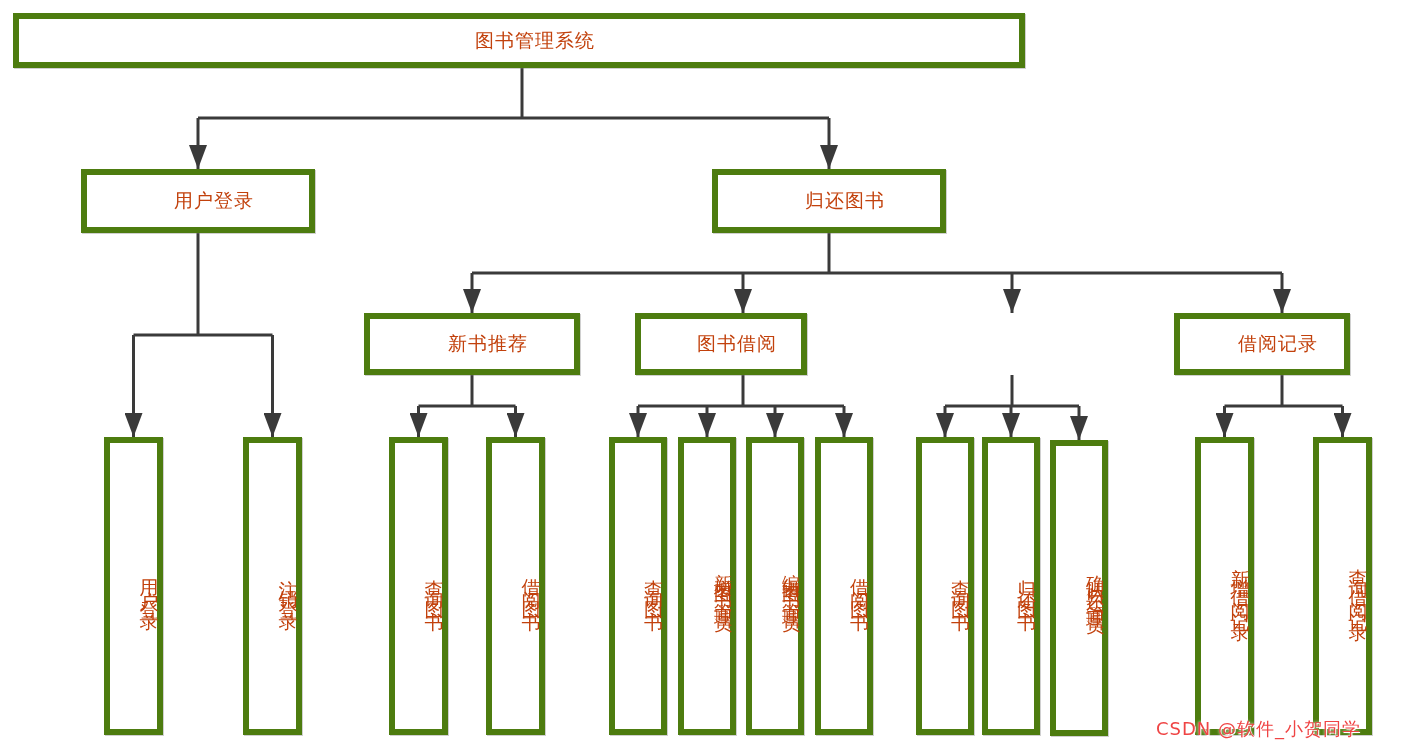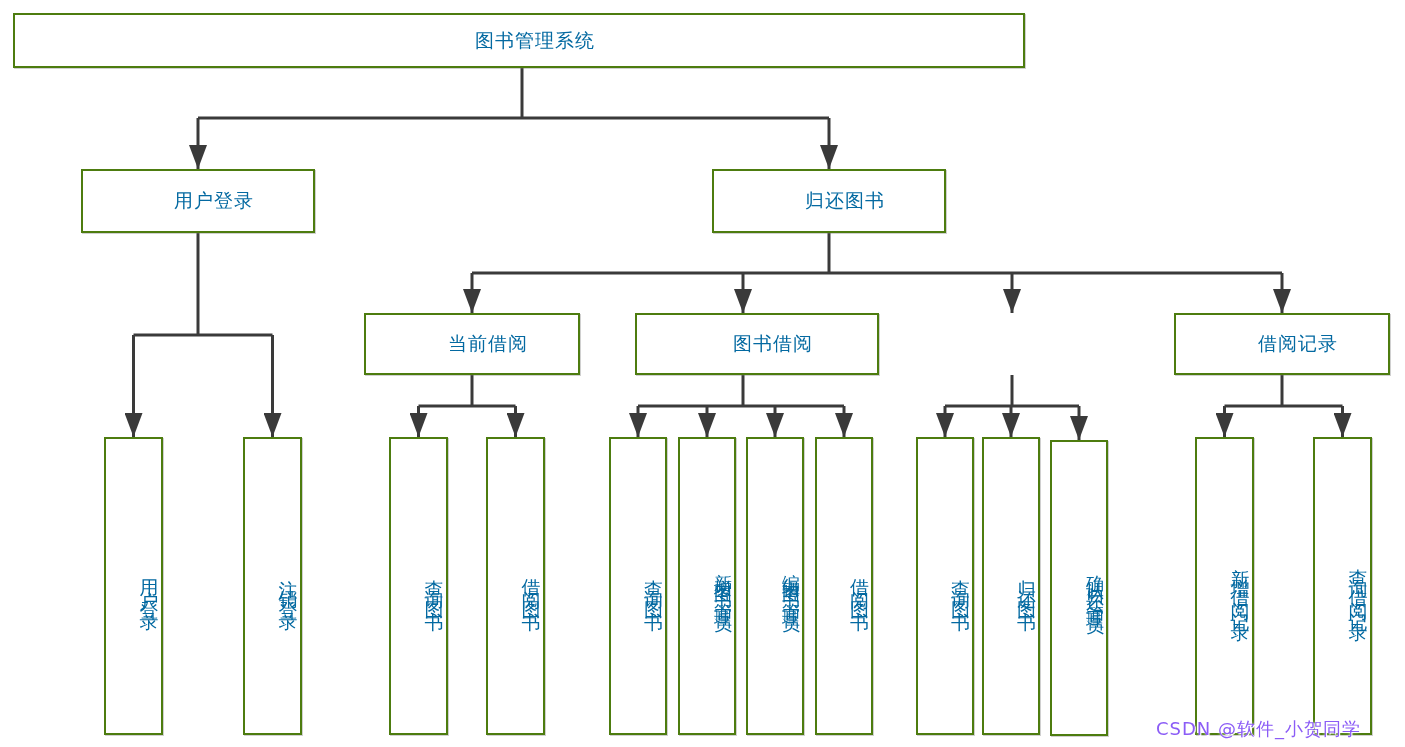--- a/index.html
+++ b/index.html
@@ -13,26 +13,26 @@
   }
   .connectors {
     position: absolute;
     left: 0; top: 0;
     width: 1405px; height: 747px;
     z-index: 1;
   }
   .box {
     position: absolute;
     background: #ffffff;
-    border: 2px solid #4d7c0f;
+    border: 6px solid #4d7c0f;
     box-sizing: border-box;
     display: flex;
     align-items: center;
     justify-content: center;
-    color: #0369a1;
+    color: #c2410c;
     z-index: 2;
     box-shadow: 1px 1px 0 rgba(120,120,120,0.35);
     padding-left: 32px;
   }
   .hbox {
     font-size: 19px;
     letter-spacing: 1px;
   }
   .vbox {
     writing-mode: vertical-rl;
@@ -43,21 +43,21 @@
   .vbox.dense {
     letter-spacing: 6px;
     font-size: 18px;
   }
   .watermark {
     position: absolute;
     right: 44px;
     bottom: 6px;
     z-index: 5;
     font-size: 18px;
-    color: #8b5cf6;
+    color: #ef4444;
     letter-spacing: 1px;
     text-shadow: 0 0 3px #ffffff, 1px 1px 0 #ffffff;
     white-space: nowrap;
   }
 </style>
 </head>
 <body>
 
 <div class="canvas">
 
@@ -114,23 +114,23 @@
       <line x1="1224.5" y1="406" x2="1224.5" y2="437" marker-end="url(#arw)"></line>
       <line x1="1342.5" y1="406" x2="1342.5" y2="437" marker-end="url(#arw)"></line>
     </g>
   </svg>
 
   <div class="box hbox" style="left:13px; top:13px; width:1012px; height:55px;">图书管理系统</div>
 
   <div class="box hbox" style="left:81px; top:169px; width:234px; height:64px;">用户登录</div>
   <div class="box hbox" style="left:712px; top:169px; width:234px; height:64px;">归还图书</div>
 
-  <div class="box hbox" style="left:364px; top:313px; width:216px; height:62px;">当前借阅</div>
-  <div class="box hbox" style="left:635px; top:313px; width:244px; height:62px;">图书借阅</div>
-  <div class="box hbox" style="left:1174px; top:313px; width:216px; height:62px;">借阅记录</div>
+  <div class="box hbox" style="left:364px; top:313px; width:216px; height:62px;">新书推荐</div>
+  <div class="box hbox" style="left:635px; top:313px; width:172px; height:62px;">图书借阅</div>
+  <div class="box hbox" style="left:1174px; top:313px; width:176px; height:62px;">借阅记录</div>
 
   <div class="box vbox" style="left:104px; top:437px; width:59px; height:298px;">用户登录</div>
   <div class="box vbox" style="left:243px; top:437px; width:59px; height:298px;">注销登录</div>
 
   <div class="box vbox" style="left:389px; top:437px; width:59px; height:298px;">查询图书</div>
   <div class="box vbox" style="left:486px; top:437px; width:59px; height:298px;">借阅图书</div>
 
   <div class="box vbox" style="left:609px; top:437px; width:58px; height:298px;">查询图书</div>
   <div class="box vbox dense" style="left:678px; top:437px; width:58px; height:298px;">新增图书（管理员）</div>
   <div class="box vbox dense" style="left:746px; top:437px; width:58px; height:298px;">编辑图书（管理员）</div>

